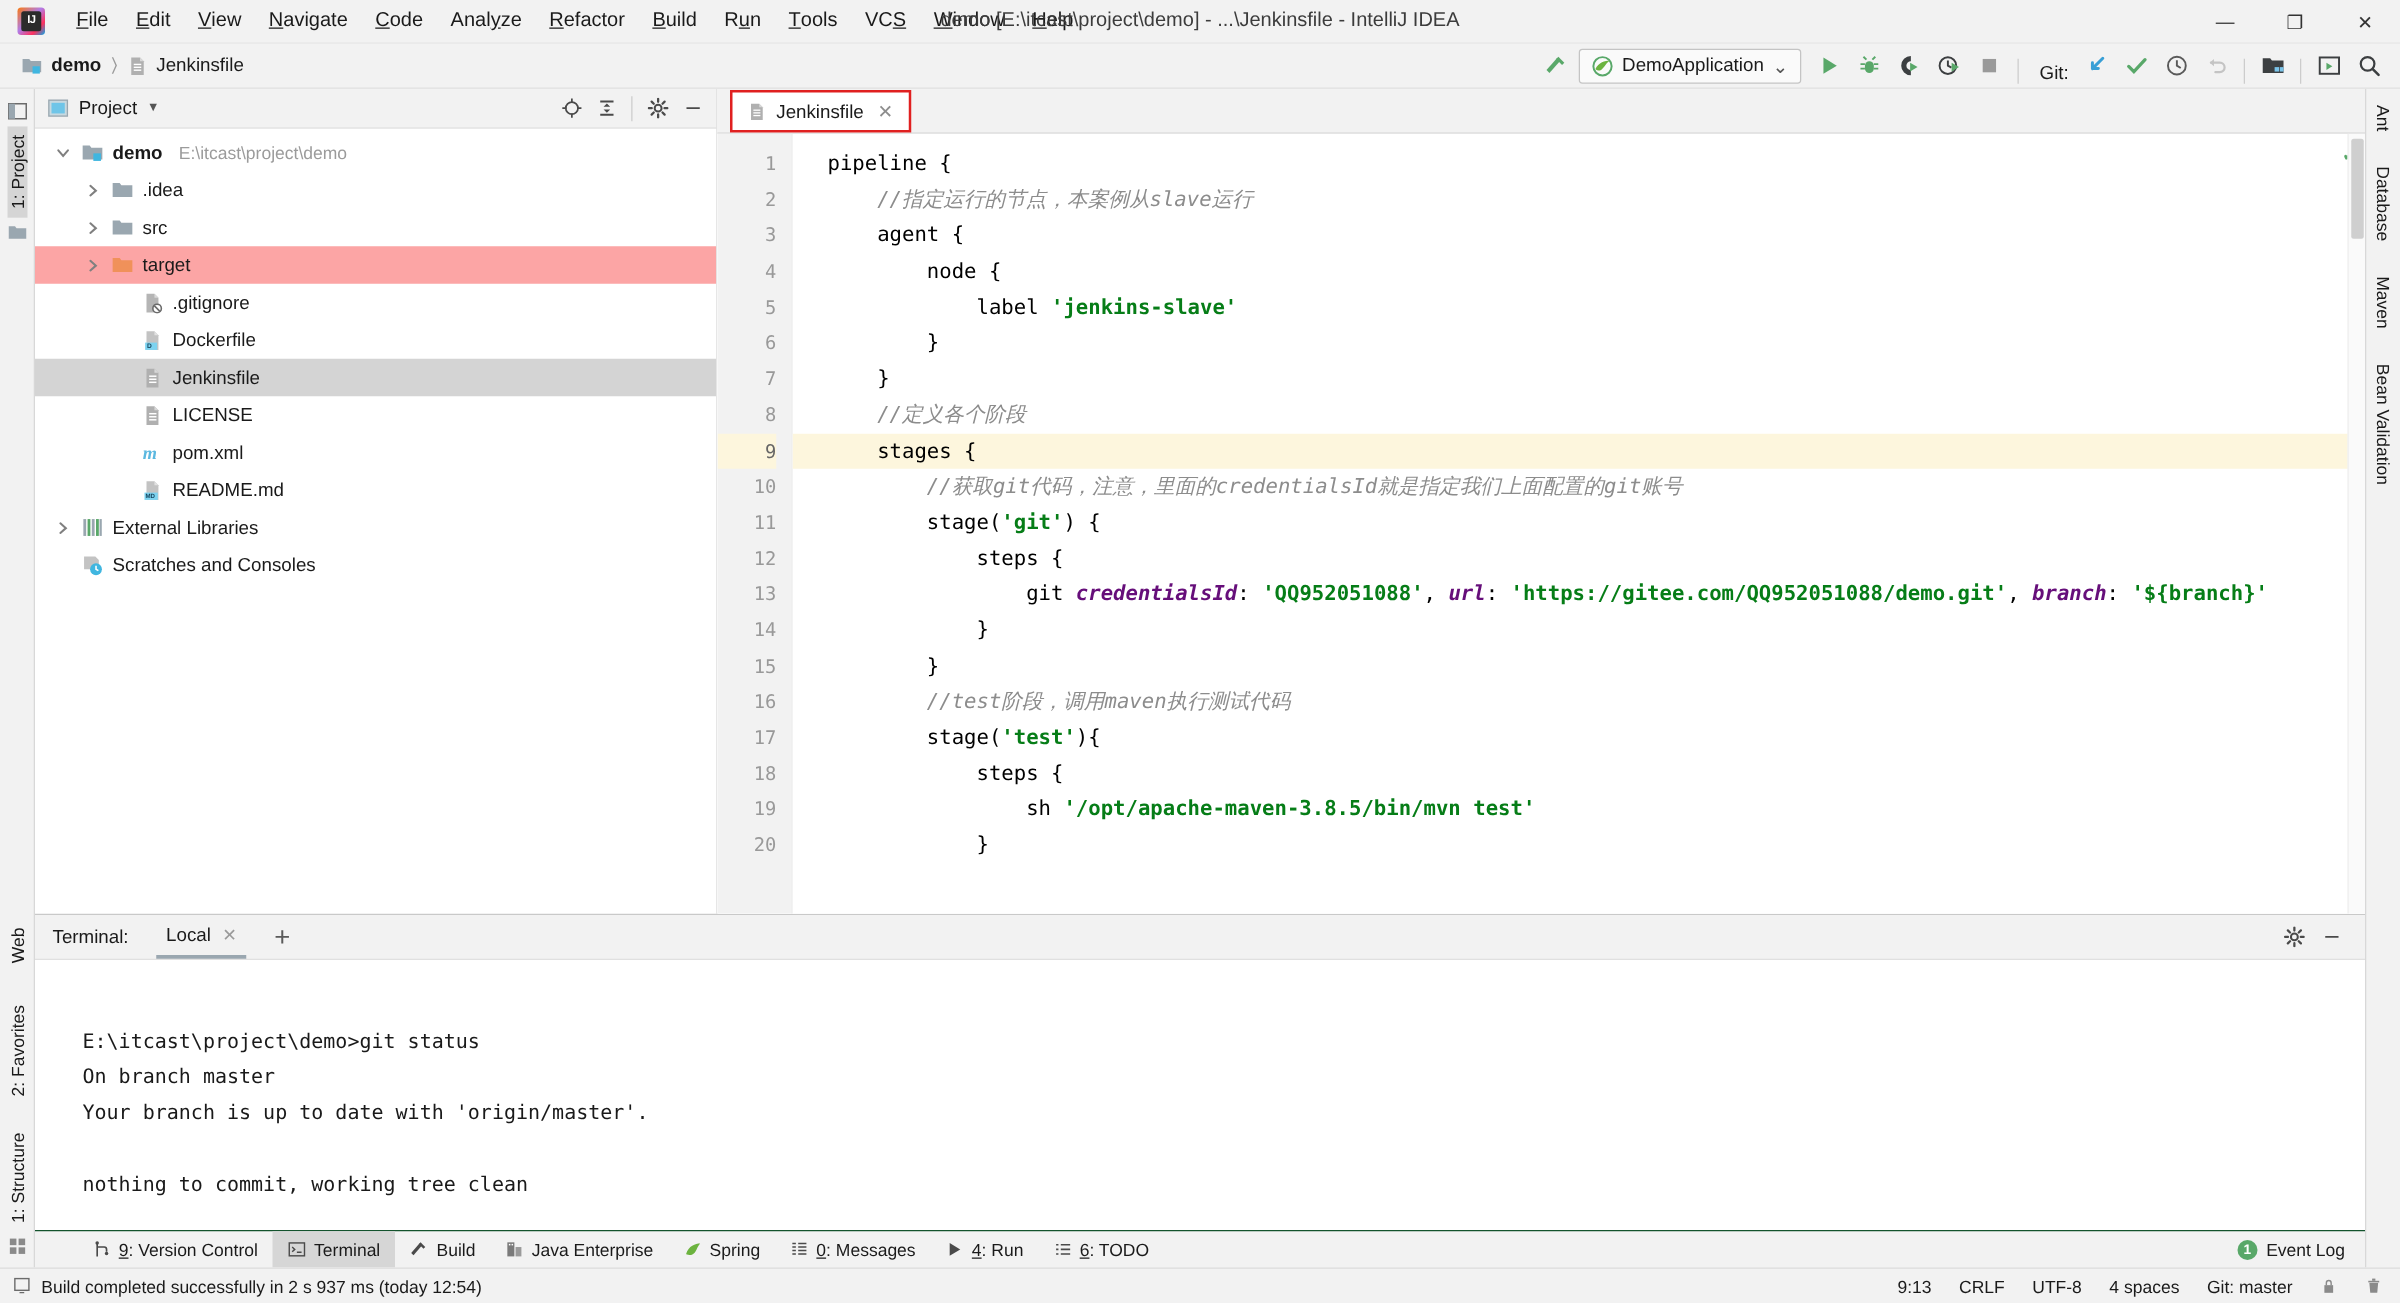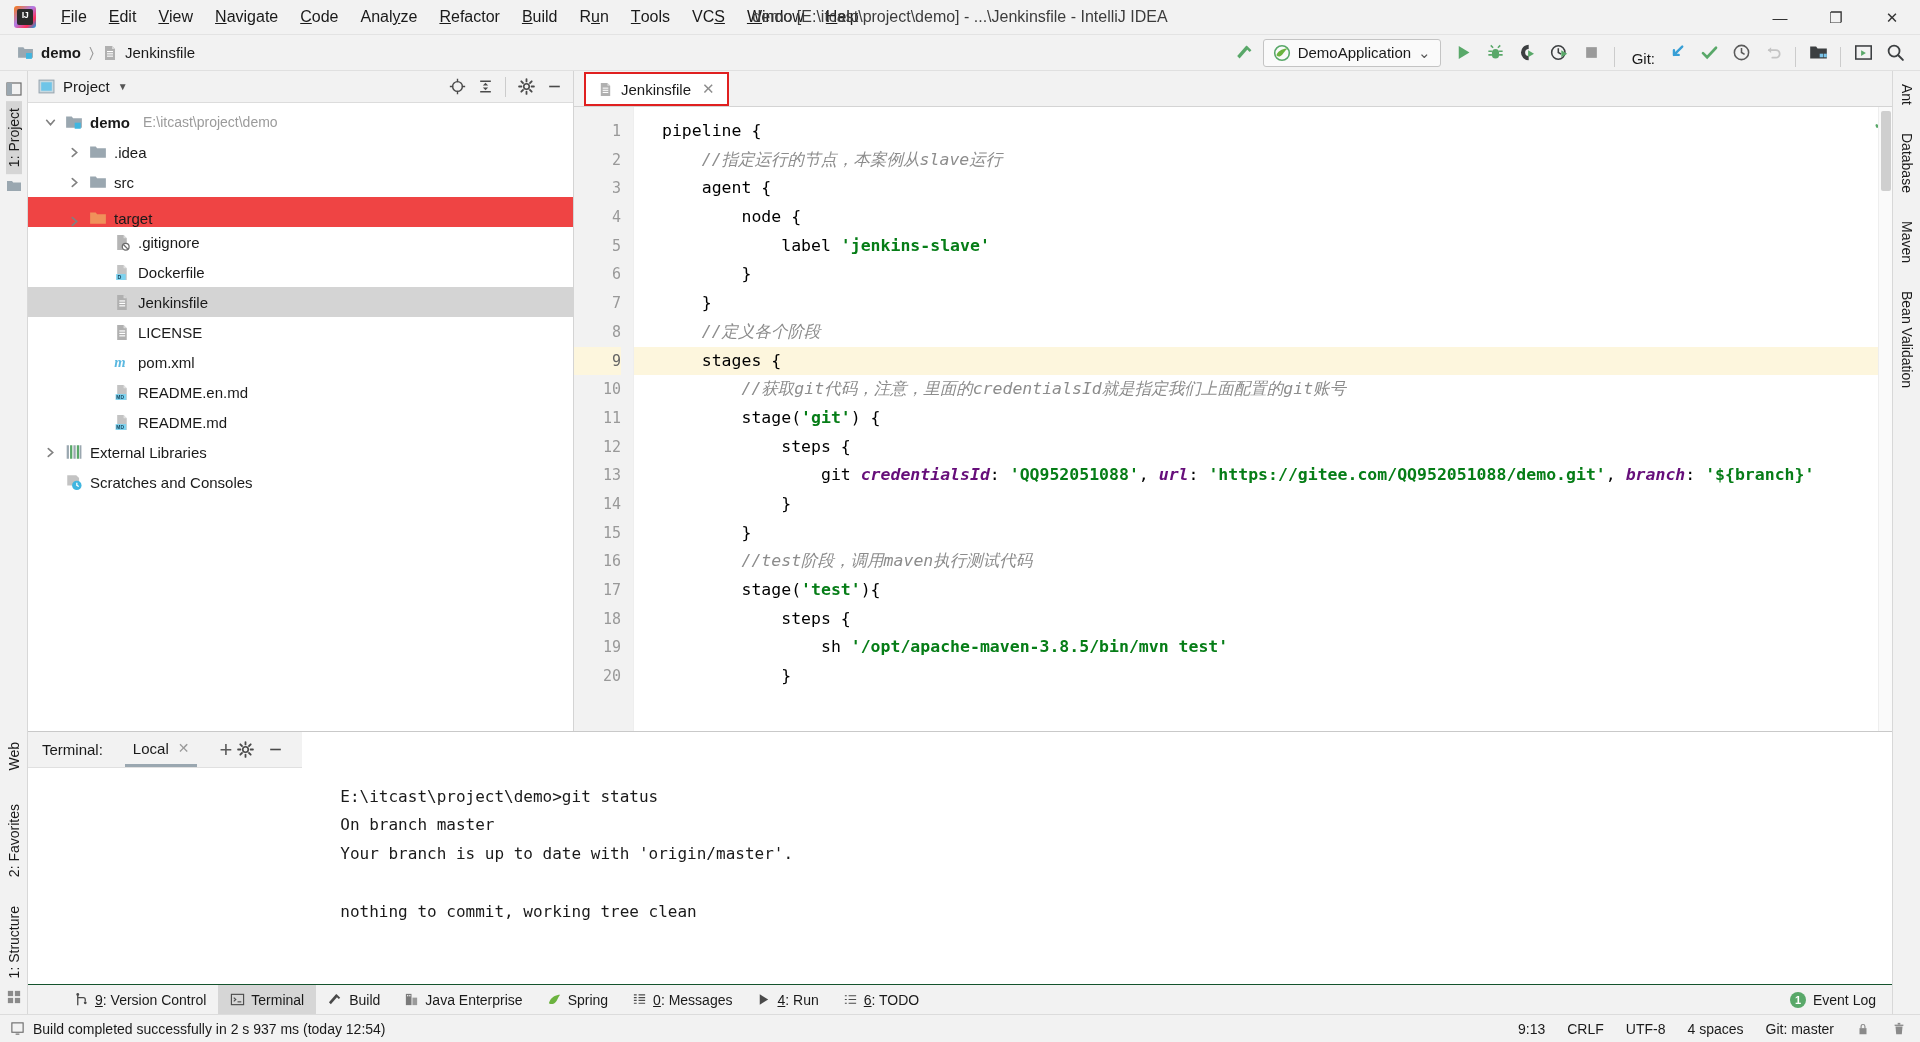--- a/index.html
+++ b/index.html
@@ -83,21 +83,21 @@
     border-bottom: 1px solid #dcdcdc; padding: 0 6px 0 10px;
   }
   .pp-title { display:flex; align-items:center; gap:8px; font-size:15px; color:#1a1a1a; }
   .pp-actions { margin-left:auto; display:flex; align-items:center; gap:2px; }
   .pp-act { width:26px;height:24px;display:flex;align-items:center;justify-content:center;border-radius:3px; }
   .tree { flex:1 1 auto; overflow:hidden; padding-top: 4px; background:#fff; font-size:15px; color:#1a1a1a; }
   .tnode { height: 30px; display:flex; align-items:center; gap:7px; padding-right:8px; white-space:nowrap; }
   .tnode .arrow { width: 16px; display:flex; justify-content:center; align-items:center; color:#808080; font-size:13px; flex:0 0 16px;}
   .tnode .ico { width:18px; height:18px; flex:0 0 18px; display:flex; align-items:center; justify-content:center; }
   .tnode.selected { background: #d4d4d4; }
-  .tnode.highlight { background: #ef4444; align-items: flex-end; }
+  .tnode.highlight { background: #fca5a5; }
   .tnode .sub { color: #9b9b9b; font-size: 14px; margin-left: 6px; }
   .tnode.bold > .lbl { font-weight: bold; }
 
   
   .editor-area { flex:1 1 auto; display:flex; flex-direction:column; min-width:0; background:#fff; }
   .tabs-row { height: 36px; flex: 0 0 36px; background:#f2f2f2; display:flex; align-items:flex-end; border-bottom:1px solid #d4d4d4;}
   .etab {
     height: 34px; display:flex; align-items:center; gap:8px; padding: 0 12px; font-size:15px; color:#1a1a1a;
     background:#fff; border:2px solid #e02020; margin-left: 10px; position: relative; top:0px;
   }
@@ -117,21 +117,21 @@
   .cl.cur { background:#fdf6dd; }
   .kw { color:#000; }
   .str { color:#067d17; font-weight:bold; }
   .cmt { color:#8c8c8c; font-style:italic; }
   .prm { color:#660e7a; font-style:italic; font-weight:bold; }
   .scroll-mark { position:absolute; right:6px; top:8px; color:#59a869; font-size:15px; font-weight:bold; }
   .right-rail { position:absolute; right:0; top:0; bottom:0; width:14px; background:#fafafa; border-left:1px solid #eee;}
   .rail-thumb { position:absolute; right:1px; top:4px; width:10px; height:80px; background:#cfcfcf; border-radius:2px;}
 
   
-  .terminal { flex:1 1 auto; display:flex; flex-direction:row; background:#fff; border-top:1px solid #c9c9c9; min-height:0;}
+  .terminal { flex:1 1 auto; display:flex; flex-direction:column; background:#fff; border-top:1px solid #c9c9c9; min-height:0;}
   .term-head { height:36px; flex:0 0 36px; background:#f2f2f2; display:flex; align-items:center; padding-left:14px; border-bottom:1px solid #e0e0e0;}
   .term-label { font-size:15px; color:#1a1a1a; margin-right:22px; }
   .term-tab { font-size:15px; color:#1a1a1a; display:flex; align-items:center; gap:9px; padding:0 8px; height:34px; border-bottom:3px solid #9aa7b0; }
   .term-tab .x { color:#9a9a9a; font-size:14px;}
   .term-plus { font-size:22px; color:#5a5a5a; margin-left:22px; line-height:1;}
   .term-head-right{ margin-left:auto; display:flex; align-items:center; gap:4px; padding-right:14px;}
   .term-body {
     flex:1 1 auto; background:#fff; font-family:"DejaVu Sans Mono", monospace; font-size:16px;
     color:#1a1a1a; padding: 22px 0 0 38px; line-height: 28.7px; overflow:hidden; white-space:pre;
   }
@@ -496,32 +496,20 @@
                 <span class="lbl">LICENSE</span>
               </div>
               <div class="tnode" style="padding-left: 62px;">
                 <span class="arrow"></span>
                 <span class="ico">
                   <svg width="18" height="18" viewBox="0 0 16 16">
                     <text x="1" y="12.5" font-size="13" fill="#5bb8e0" font-family="serif" font-style="italic" font-weight="bold">m</text>
                   </svg>
                 </span>
                 <span class="lbl">pom.xml</span>
-              </div>
-              <div class="tnode" style="padding-left: 62px;">
-                <span class="arrow"></span>
-                <span class="ico">
-                  <svg width="17" height="17" viewBox="0 0 16 16">
-                    <path d="M3 1h6l3 3v11H3z" fill="#c3c3c3"></path>
-                    <path d="M9 1l3 3H9z" fill="#e2e2e2"></path>
-                    <rect x="1.5" y="9.5" width="10" height="5.5" fill="#7dd3f0"></rect>
-                    <text x="2.2" y="13.9" font-size="4.6" fill="#15445c" font-family="sans-serif" font-weight="bold">MD</text>
-                  </svg>
-                </span>
-                <span class="lbl">README.en.md</span>
               </div>
               <div class="tnode" style="padding-left: 62px;">
                 <span class="arrow"></span>
                 <span class="ico">
                   <svg width="17" height="17" viewBox="0 0 16 16">
                     <path d="M3 1h6l3 3v11H3z" fill="#c3c3c3"></path>
                     <path d="M9 1l3 3H9z" fill="#e2e2e2"></path>
                     <rect x="1.5" y="9.5" width="10" height="5.5" fill="#7dd3f0"></rect>
                     <text x="2.2" y="13.9" font-size="4.6" fill="#15445c" font-family="sans-serif" font-weight="bold">MD</text>
                   </svg>

